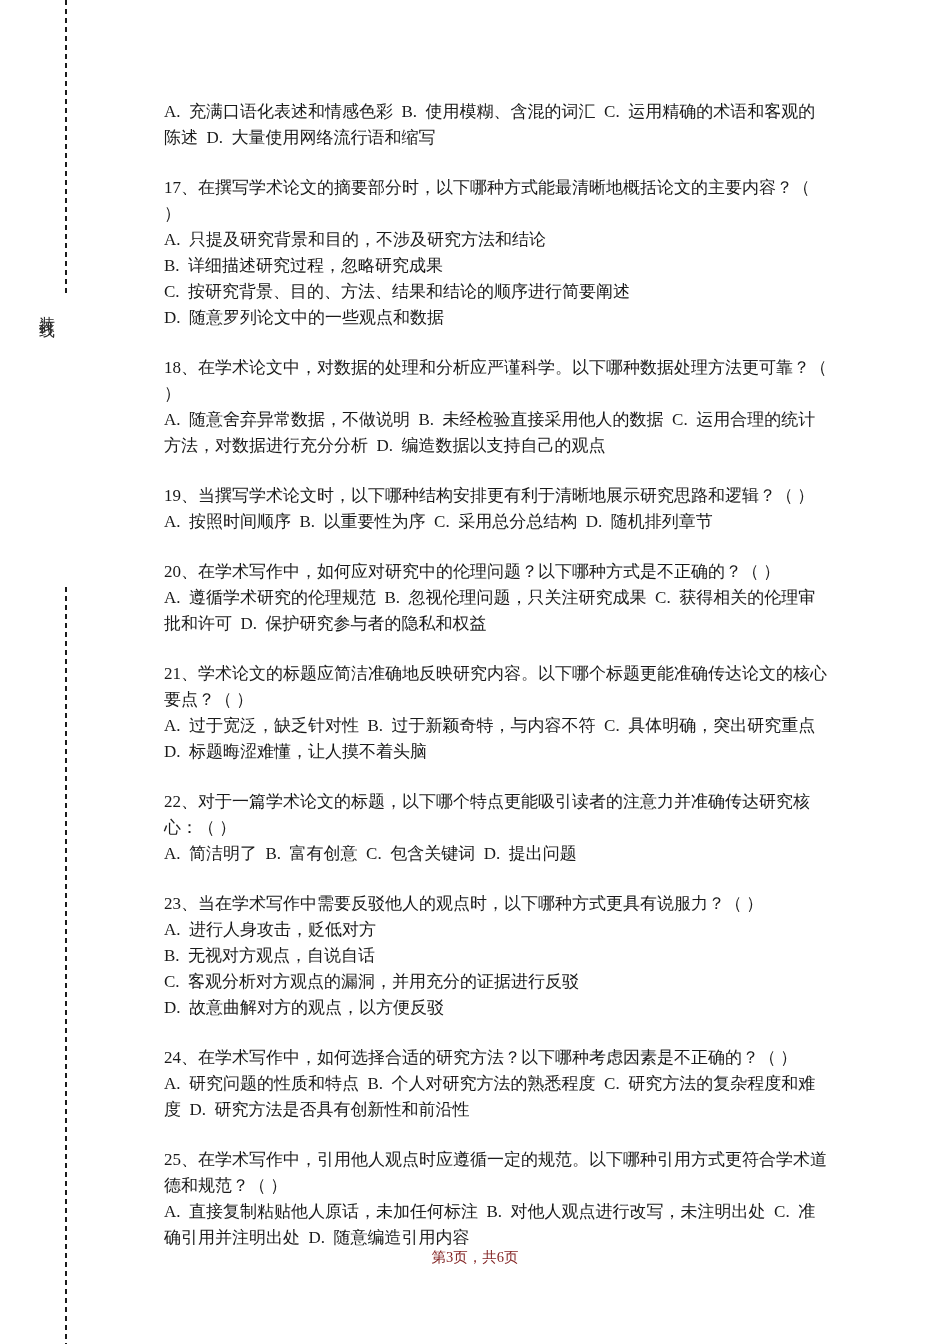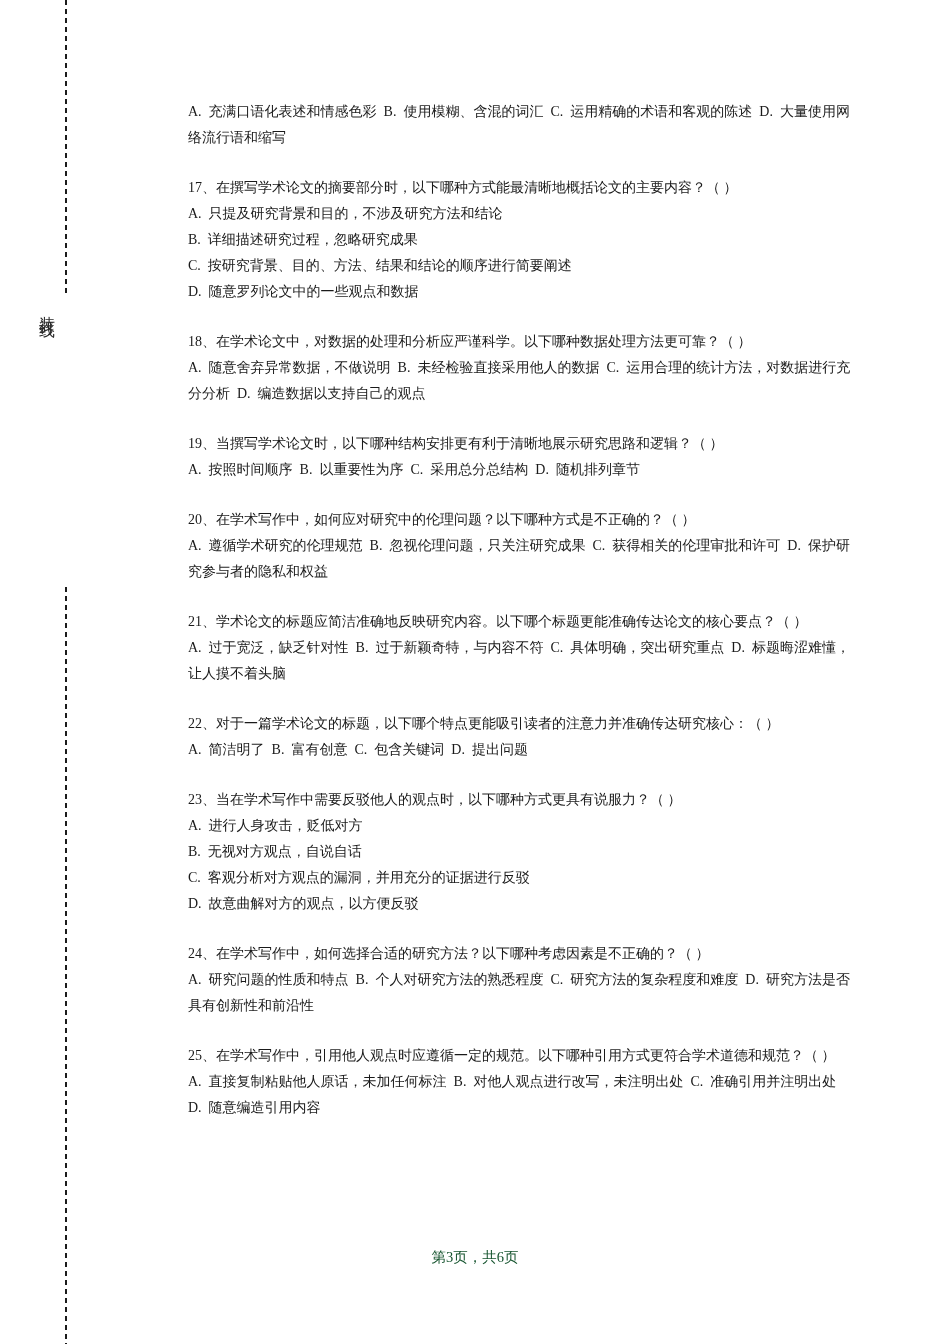--- a/index.html
+++ b/index.html
@@ -28,35 +28,35 @@
     position: absolute;
     left: 36px; top: 303px;
     writing-mode: vertical-rl;
     text-orientation: upright;
     font-size: 16px;
     letter-spacing: 3px;
     color: #2a2a2a;
   }
   .content {
     position: absolute;
-    left: 188px; top: 99px;
+    left: 164px; top: 99px;
     width: 665px;
-    font-size: 14px;
+    font-size: 17px;
     line-height: 26px;
     white-space: pre-wrap;
   }
   .block { margin: 0 0 24px 0; }
   .block p { margin: 0; padding: 0; }
   .footer {
     position: absolute;
     left: 0; top: 1248px;
     width: 950px;
     text-align: center;
     font-size: 14.5px;
-    color: #14532d;
+    color: #7f1d1d;
   }
 </style>
 </head>
 <body>
 
 <div class="page">
 
   <div class="binding-dash seg-top"></div>
   <div class="binding-label">装订线</div>
   <div class="binding-dash seg-bottom"></div>

